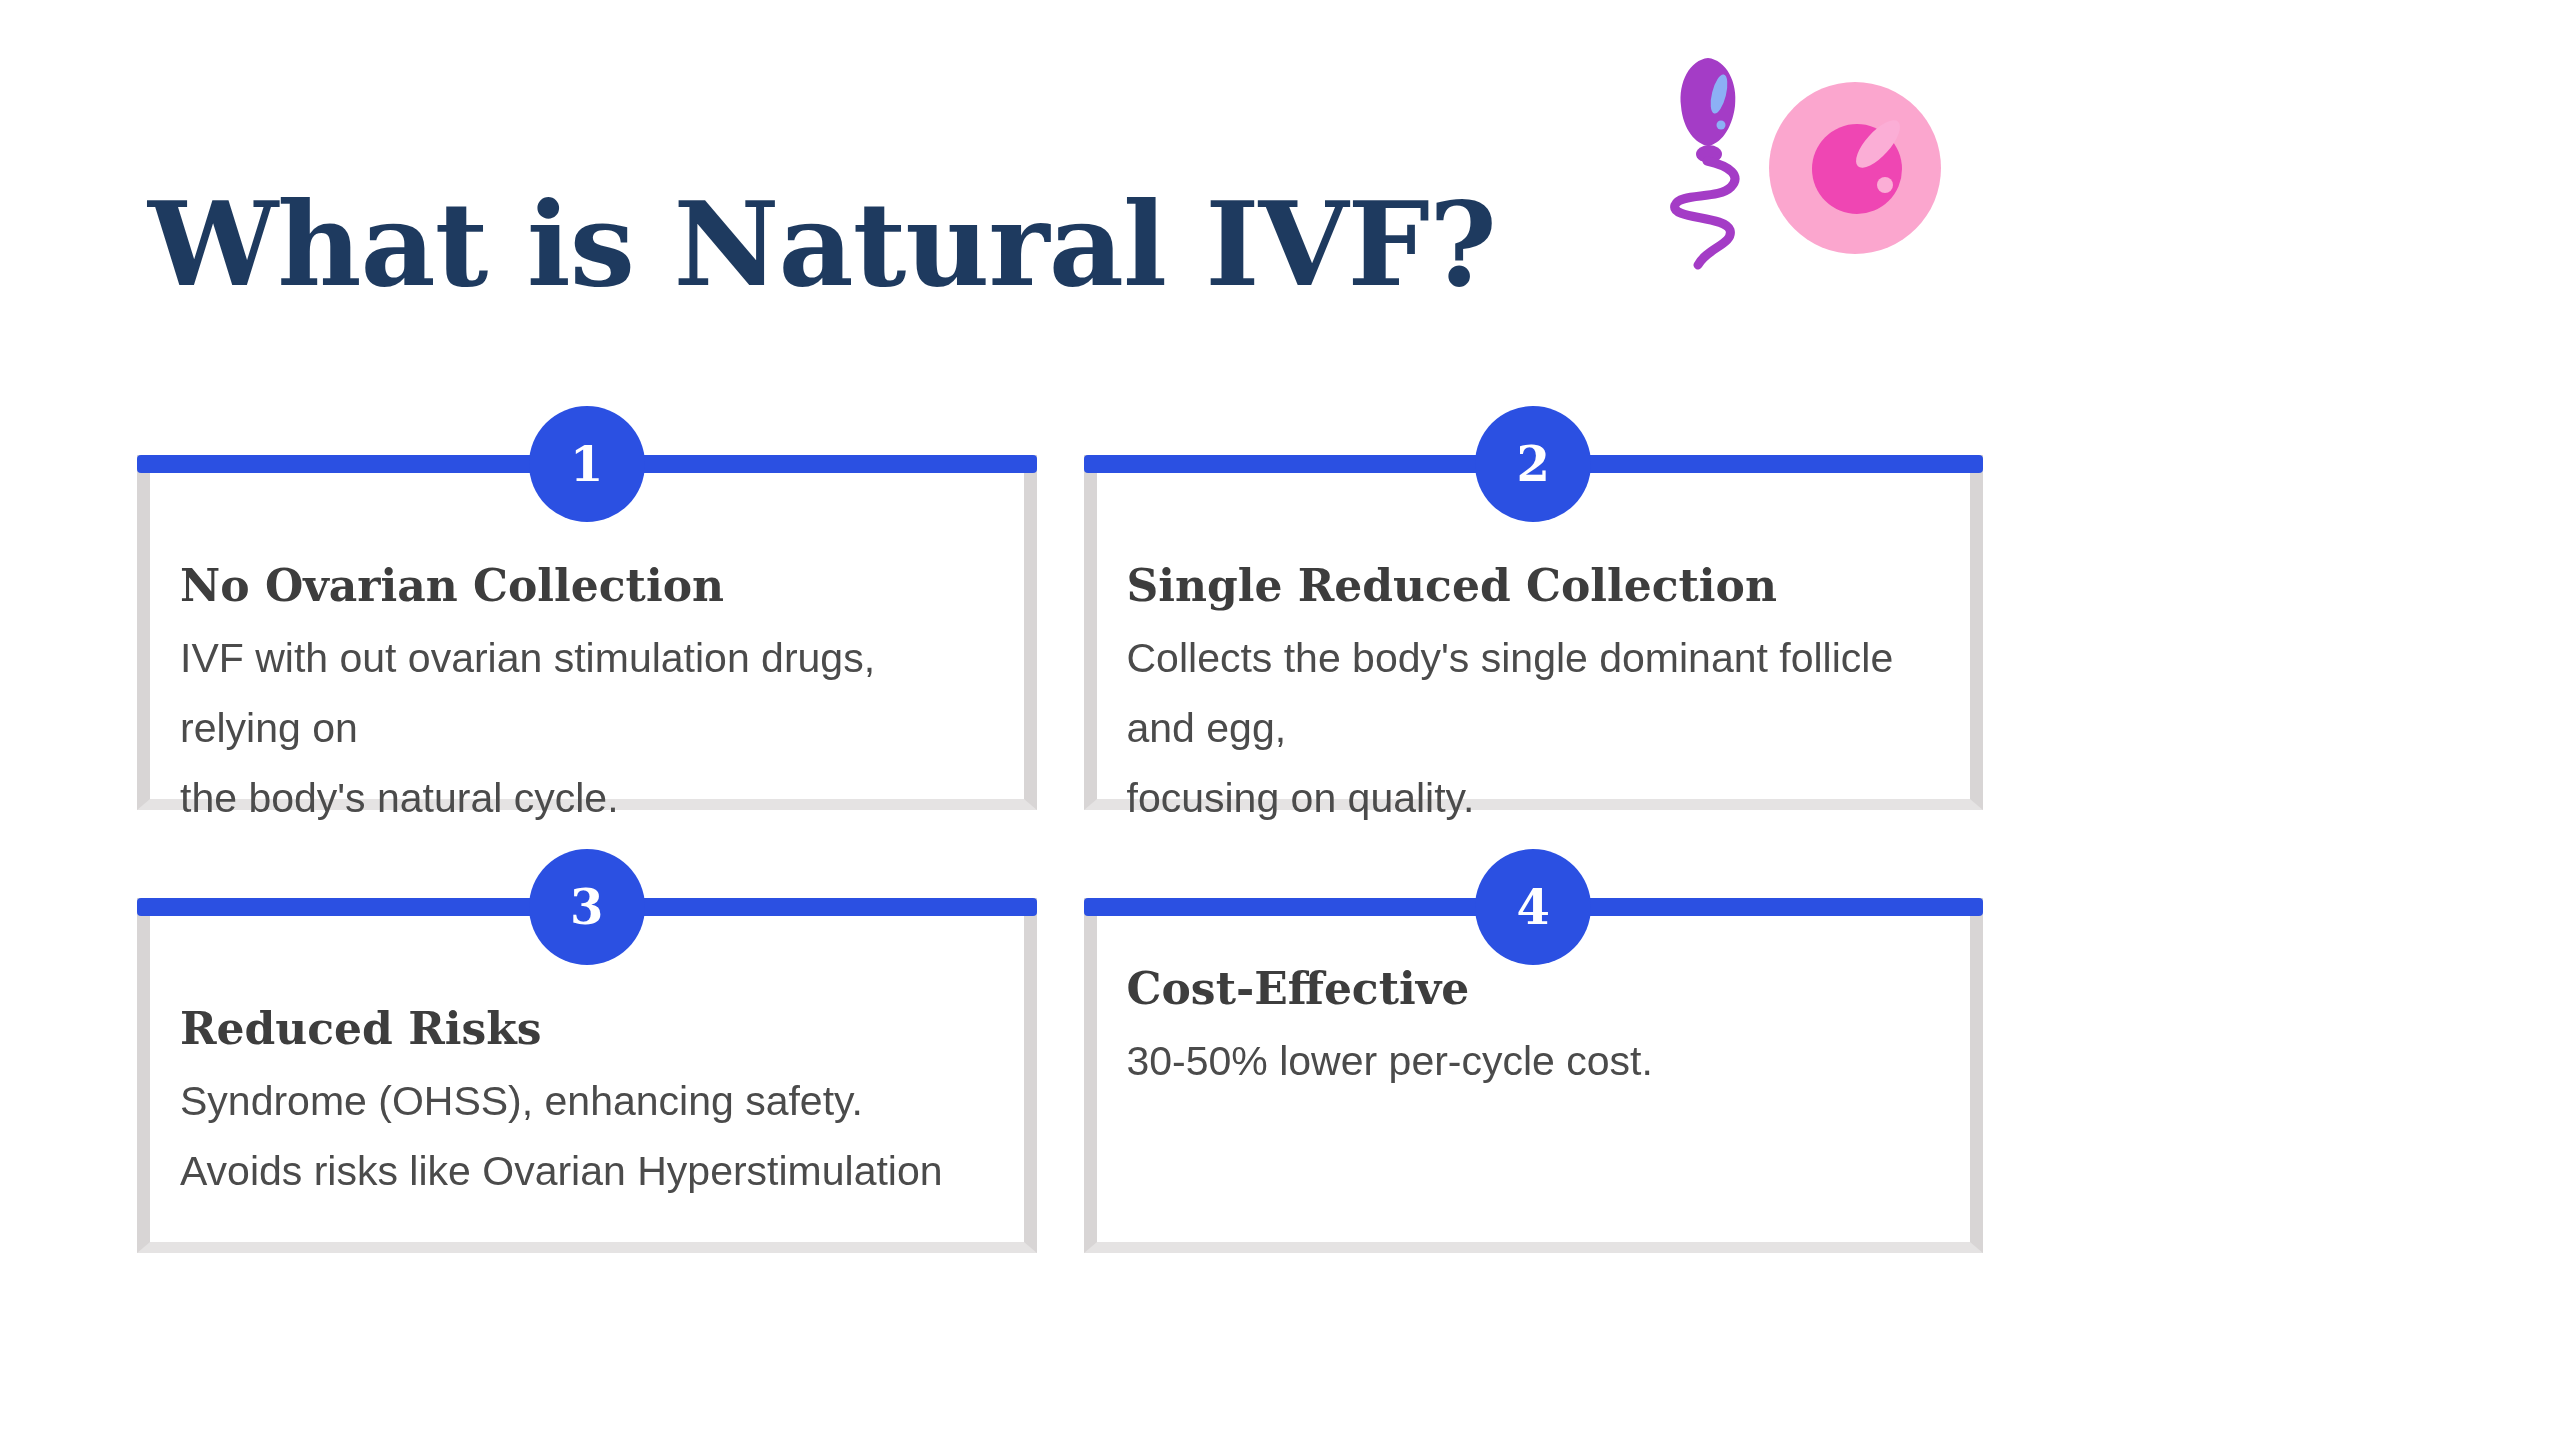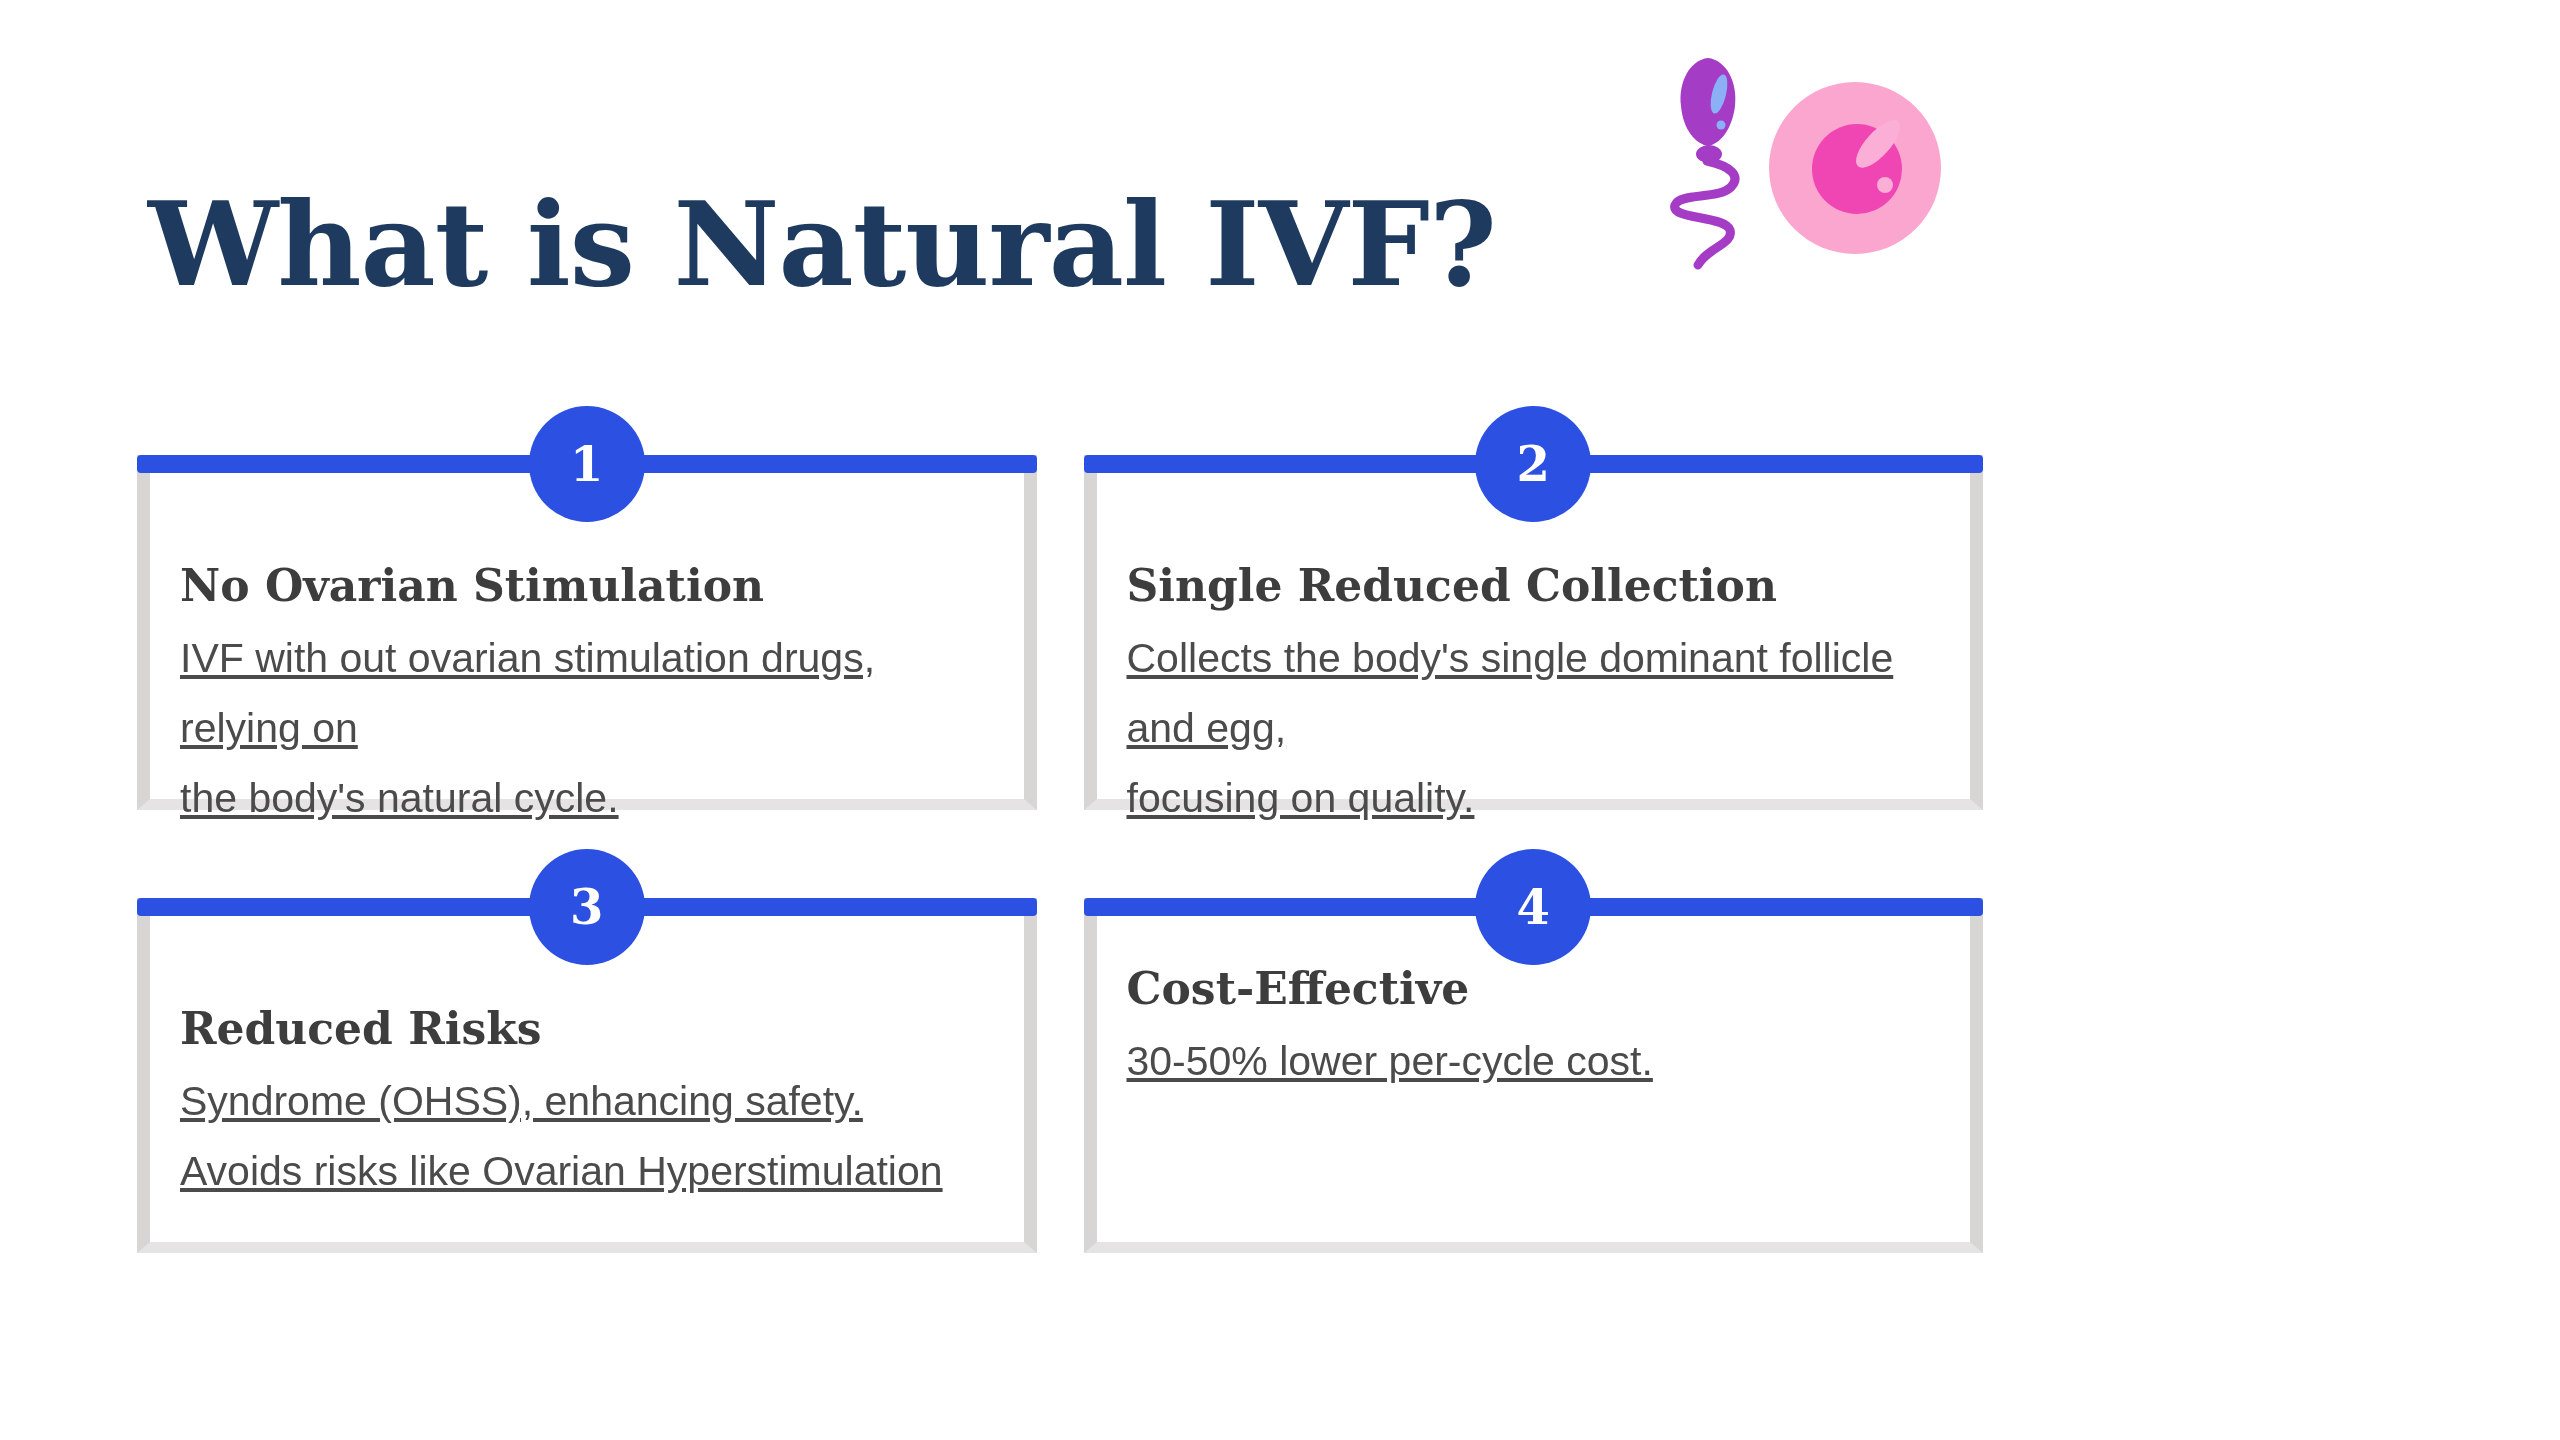--- a/index.html
+++ b/index.html
@@ -71,21 +71,20 @@
   .card-heading{
     margin:0;
     font-family:"DejaVu Serif","Liberation Serif",serif;
     font-weight:bold;font-size:44px;line-height:1.2;
     color:var(--heading-color);
   }
   .card-body{
     margin:10px 0 0 0;
     font-size:41px;line-height:70px;
     color:var(--body-color);
-    text-decoration:underline;
   }
   .card-body span{display:block;}
 </style>
 </head>
 <body>
 
 <div class="page">
 
   <h1 class="page-title">What is Natural IVF?</h1>
 
@@ -106,21 +105,21 @@
   </svg>
 
   <div class="cards-grid">
 
     <section class="card">
       <div class="card-top-bar">
         <div class="step-number-badge">
           <span class="step-number">1</span>
         </div>
       </div>
-      <h2 class="card-heading">No Ovarian Stimulation</h2>
+      <h2 class="card-heading">No Ovarian Collection</h2>
       <p class="card-body">
         <span>IVF with out ovarian stimulation drugs, relying on</span>
         <span>the body's natural cycle.</span>
       </p>
     </section>
 
     <section class="card">
       <div class="card-top-bar">
         <div class="step-number-badge">
           <span class="step-number">2</span>

